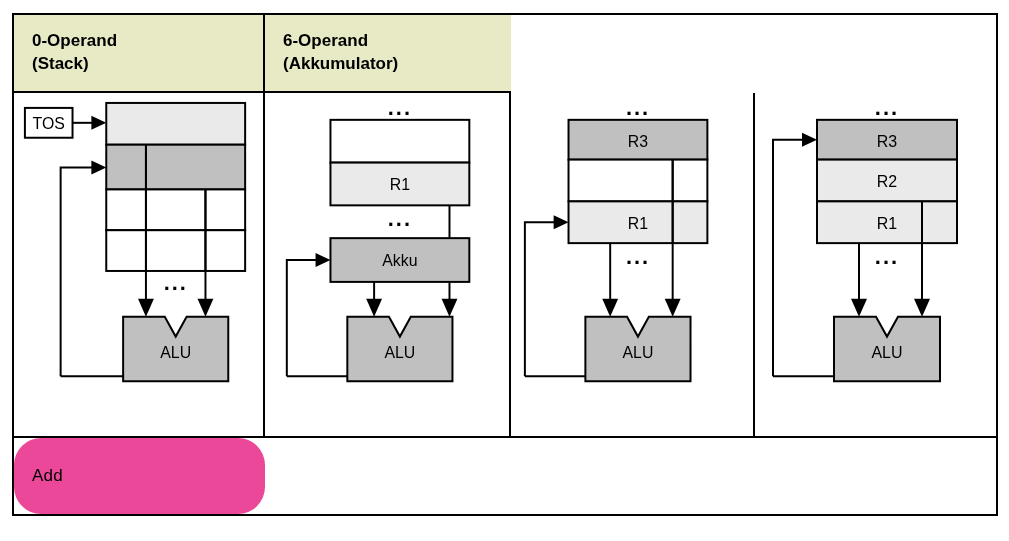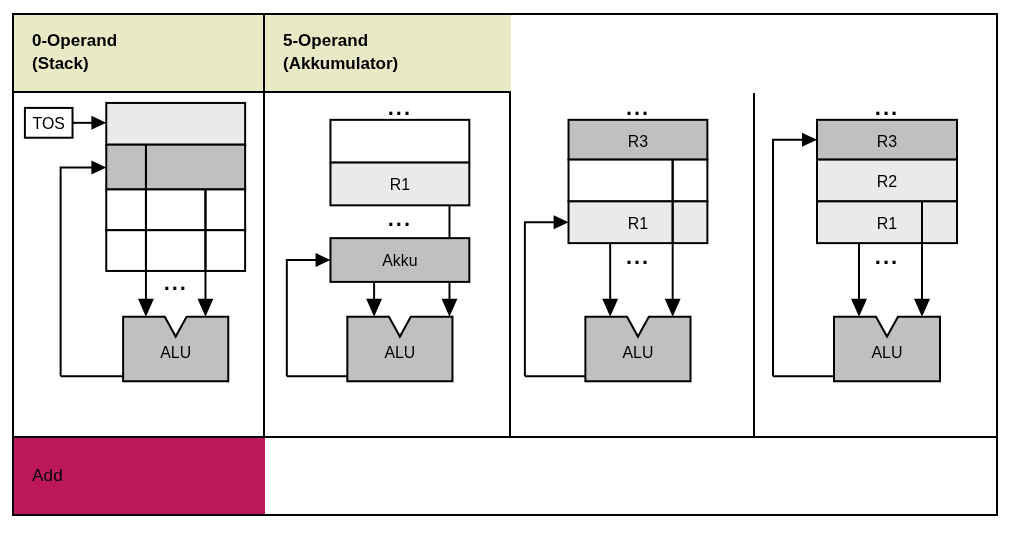--- a/index.html
+++ b/index.html
@@ -61,24 +61,25 @@
     border-bottom: 2px solid #000;
     display: flex;
     align-items: center;
     padding-left: 18px;
   }
   .row-body .cell {
     background: #ffffff;
     border-bottom: 2px solid #000;
   }
   .row-footer .cell {
-    background: #be185d;
+    background: #ec4899;
     display: flex;
     align-items: center;
     padding-left: 18px;
+    border-radius: 27px;
   }
 
   .header-title {
     font-size: 17px;
     font-weight: bold;
     color: #000;
     line-height: 1.35;
     white-space: pre-line;
   }
 
@@ -116,21 +117,21 @@
 
 <div id="diagram-root">
   <div class="table-frame">
 
     <div class="row row-header">
       <div class="cell col-0">
         <div class="header-title">0-Operand
 (Stack)</div>
       </div>
       <div class="cell col-1">
-        <div class="header-title">5-Operand
+        <div class="header-title">6-Operand
 (Akkumulator)</div>
       </div>
     </div>
 
     <div class="row row-body">
 
       <div class="cell col-0">
         <svg class="diagram-svg" viewBox="0 0 251 345" preserveAspectRatio="none">
 
           <rect x="93" y="10" width="140" height="42" fill="#eaeaea" stroke="#000" stroke-width="2"></rect>

